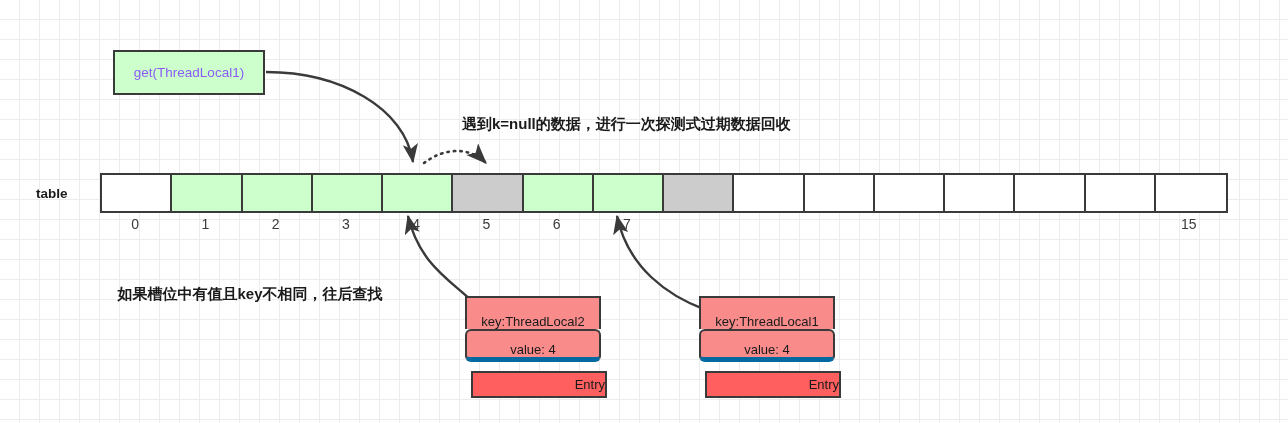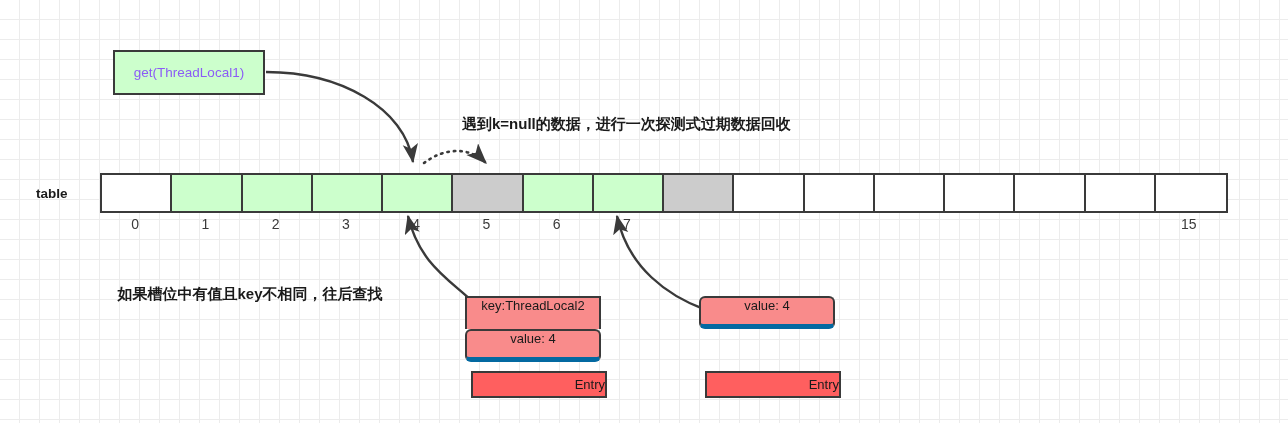--- a/index.html
+++ b/index.html
@@ -131,21 +131,21 @@
   }
 
   
   .entry-card { width: 136px; }
   .entry-row {
     height: 33px;
     background: #f98b8b;
     border: 2px solid #3a3a3a;
     border-bottom: none;
     display: flex;
-    align-items: flex-start;
+    align-items: flex-end;
     justify-content: center;
     font-size: 13px;
     color: #1a1a1a;
     box-sizing: border-box;
   }
   .entry-row.value-row { border-bottom: 5px solid #0369a1; border-radius: 6px; }
   .entry-footer {
     position: absolute;
     height: 27px;
     width: 136px;
@@ -234,19 +234,22 @@
   </div>
   <div class="entry-row value-row">
     <span>value: 4</span>
   </div>
 </div>
 <div class="entry-footer" id="entry-footer-1">
   <span>Entry</span>
 </div>
 
 <div class="abs entry-card" id="entry-card-2">
+  <div class="entry-row">
+    <span>key:ThreadLocal1</span>
+  </div>
   <div class="entry-row value-row">
     <span>value: 4</span>
   </div>
 </div>
 <div class="entry-footer" id="entry-footer-2">
   <span>Entry</span>
 </div>
 
 </body></html>

